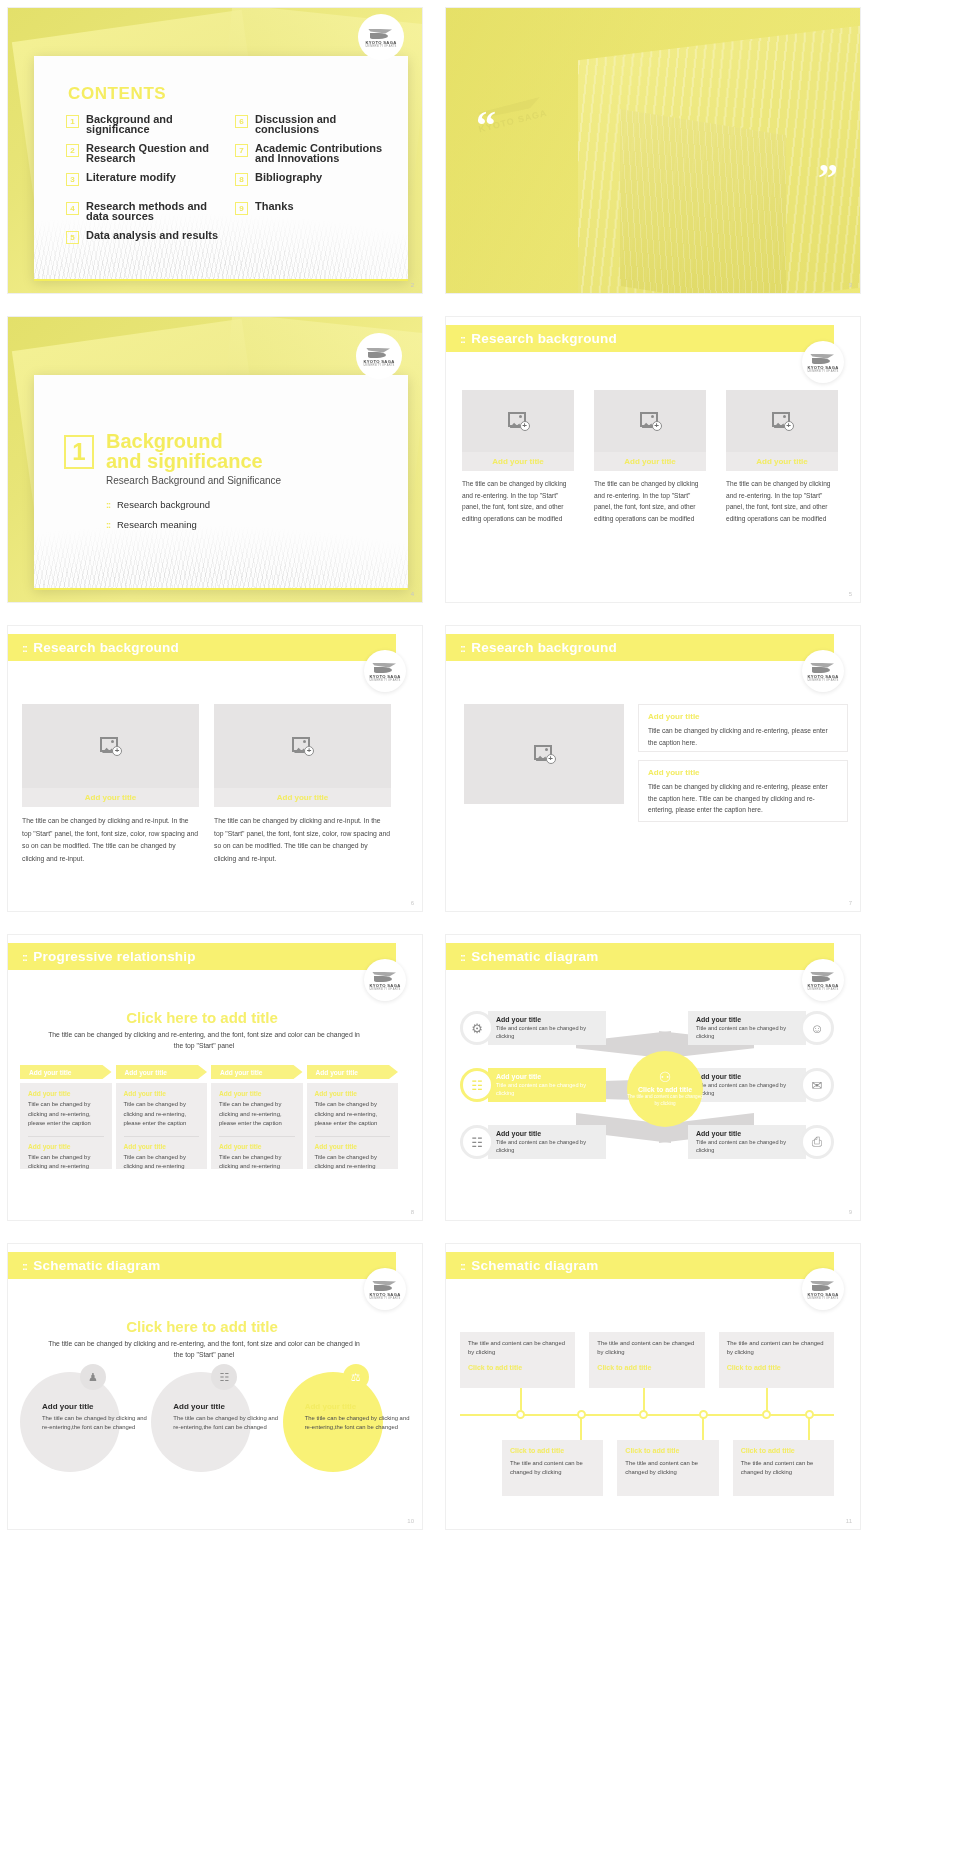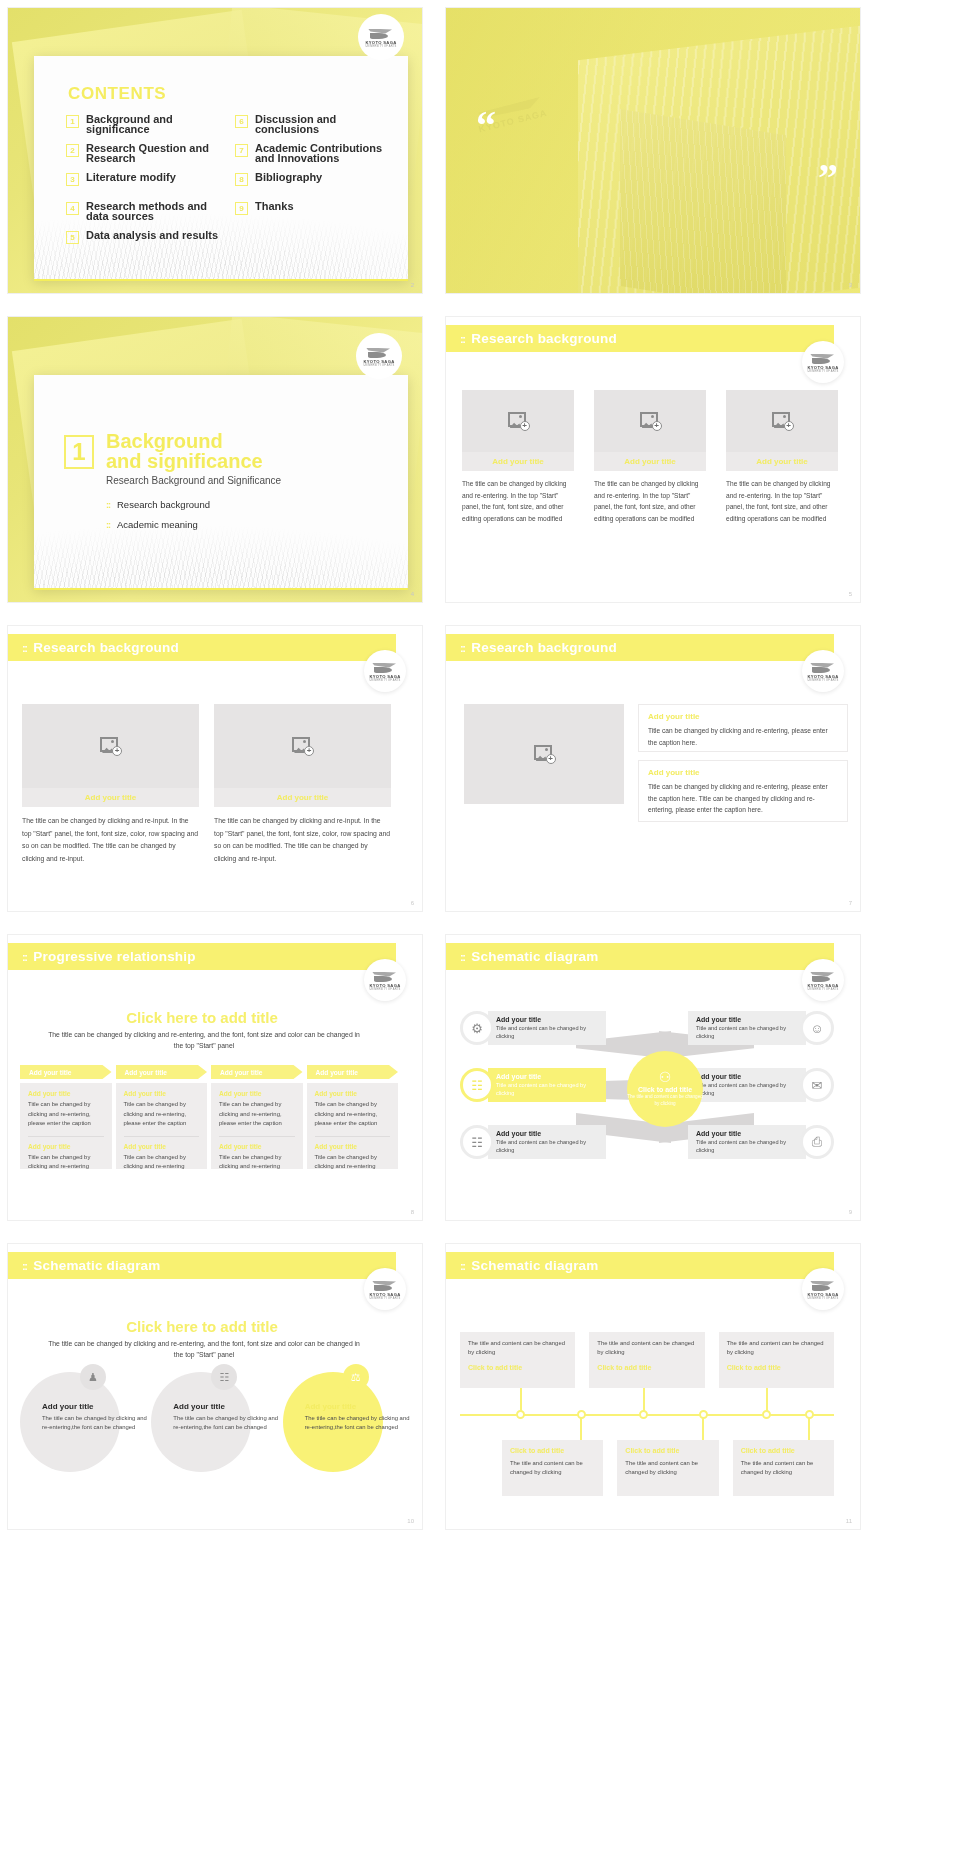--- a/index.html
+++ b/index.html
@@ -374,21 +374,21 @@
         <div>and significance</div>
       </div>
       <div class="sec-sub">Research Background and Significance</div>
       <div class="sec-list">
         <div class="sec-li">
           <span class="dots">::</span>
           <span>Research background</span>
           </div>
         <div class="sec-li">
           <span class="dots">::</span>
-          <span>Academic meaning</span>
+          <span>Research meaning</span>
           </div>
       </div>
     </div>
     <div class="logo">
       <div class="bird"></div>
       <div class="lt1">KYOTO SAGA</div>
       <div class="lt2">UNIVERSITY OF ARTS</div>
     </div>
     <div class="pg">4</div>
   </div>

